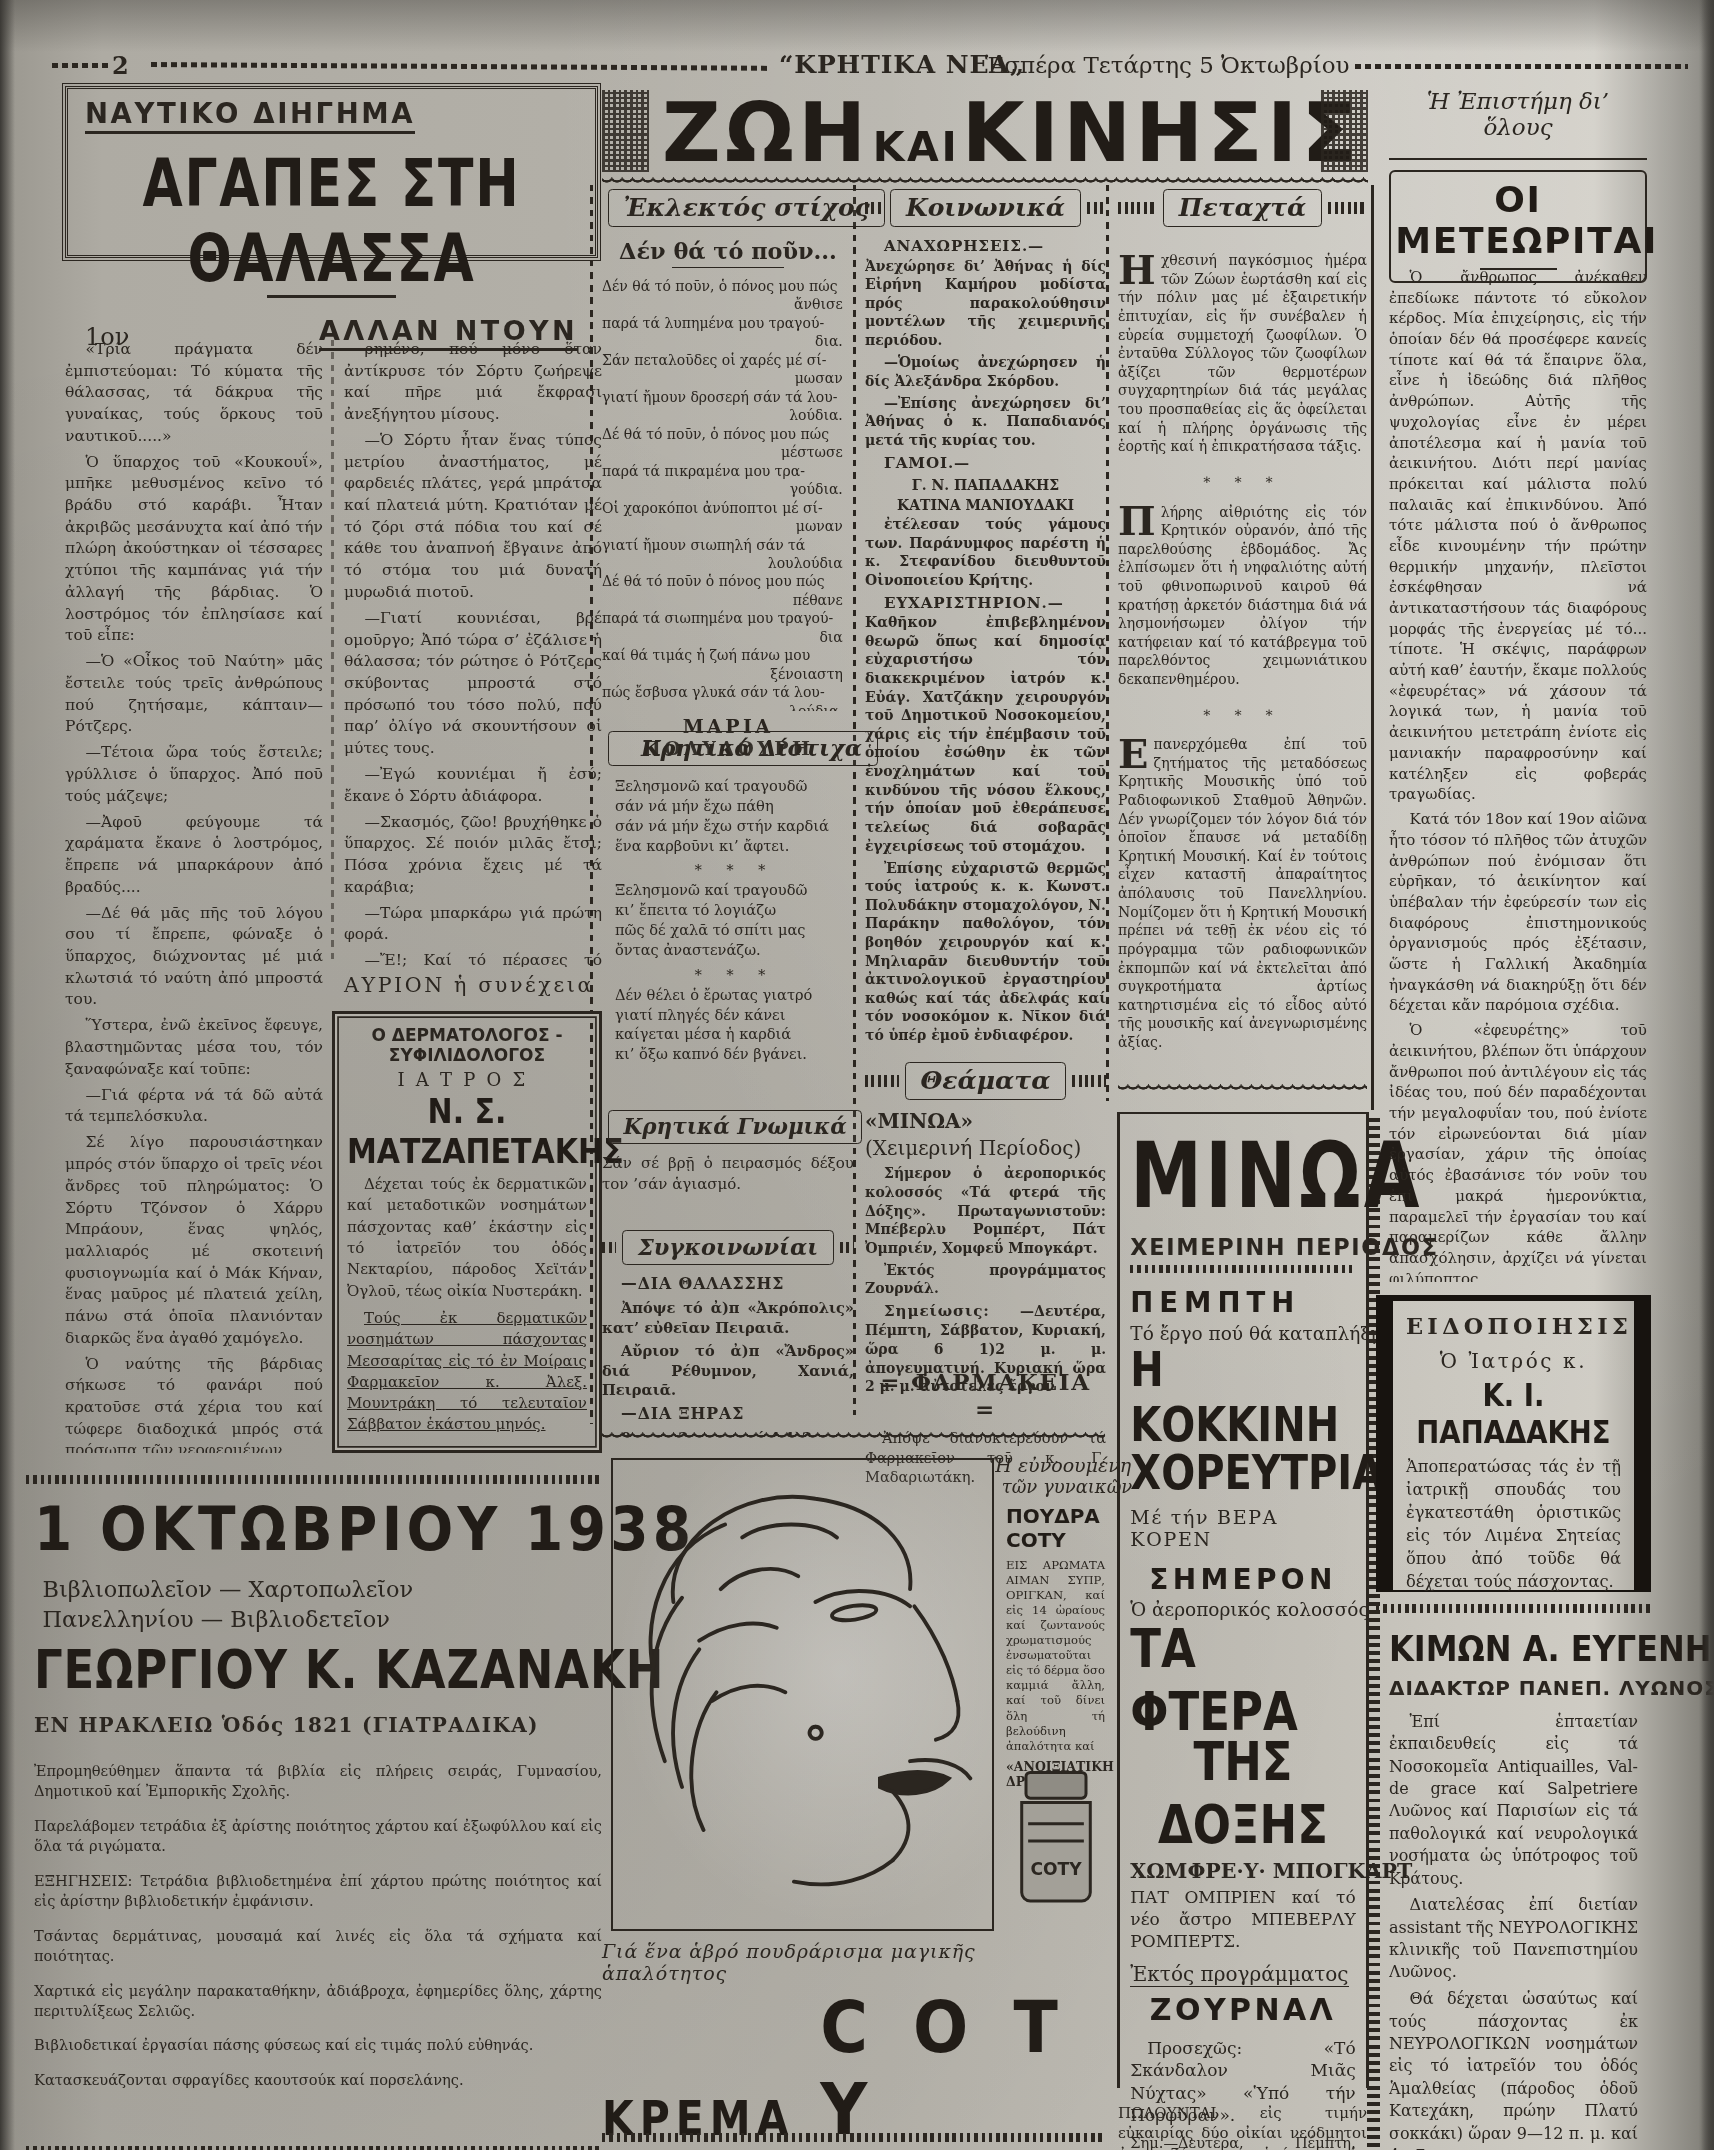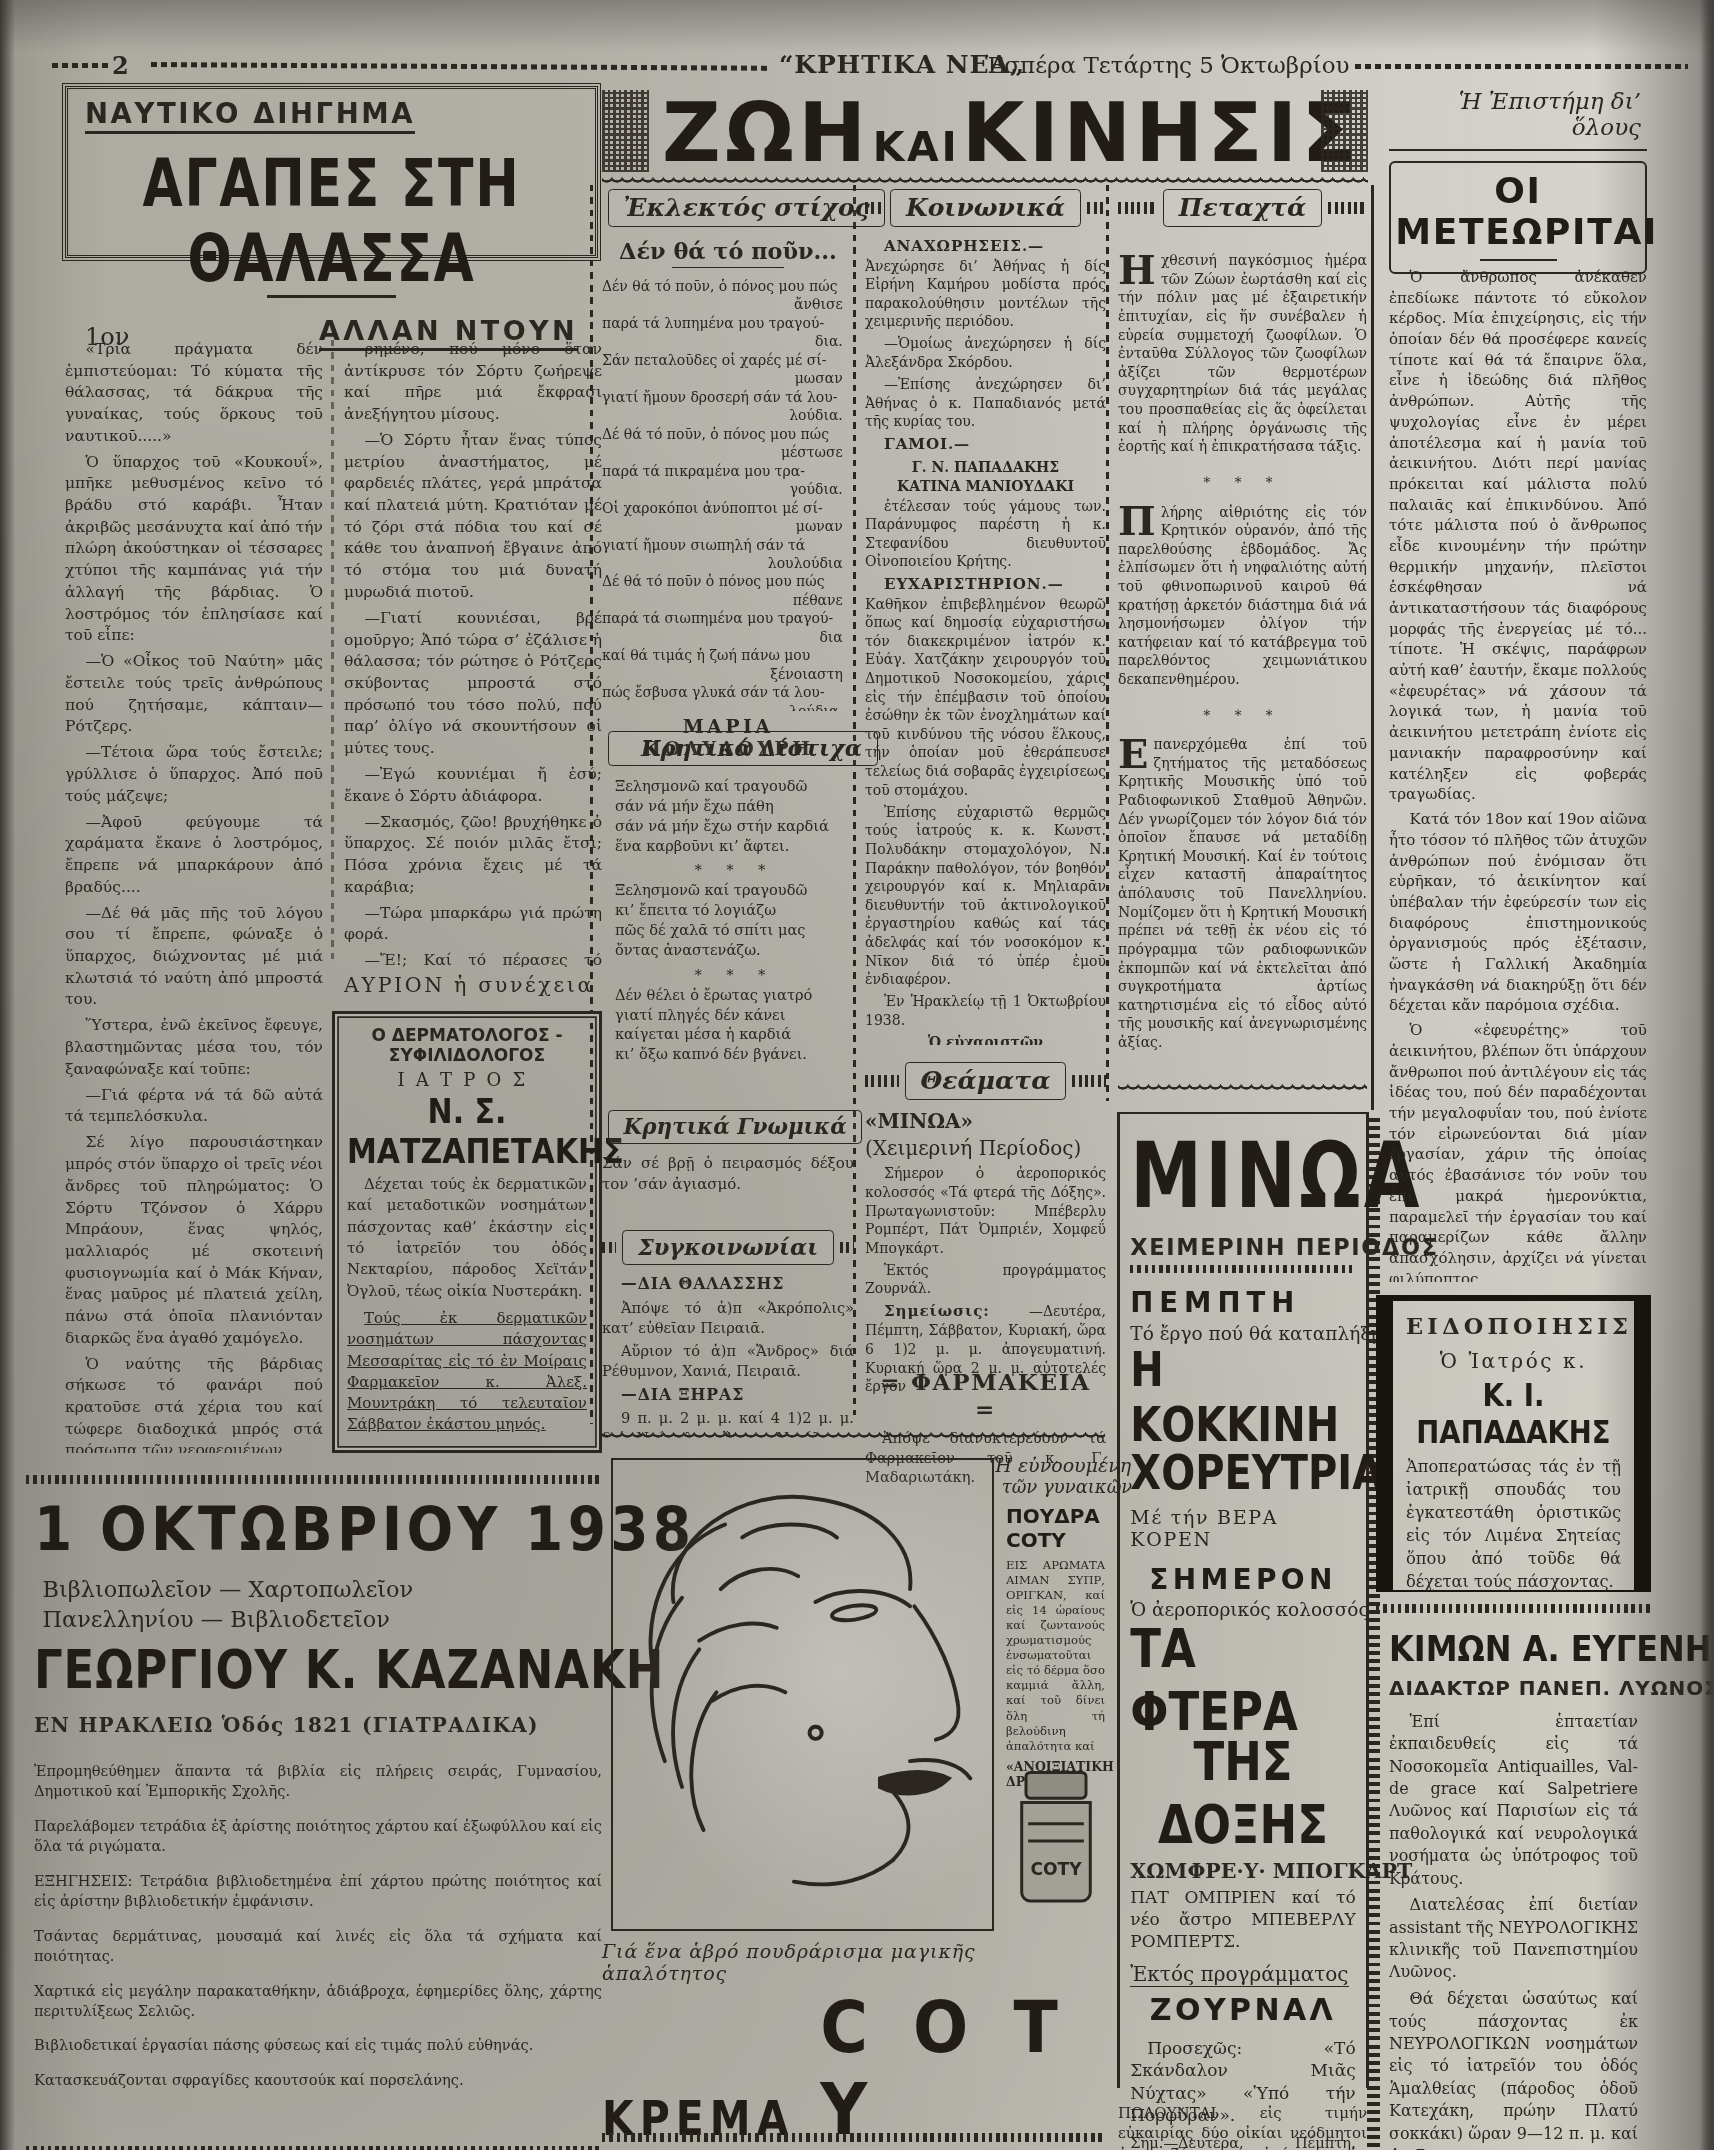--- a/index.html
+++ b/index.html
@@ -32,21 +32,21 @@
   .col-body p{margin:0 0 4.3px;text-indent:20.6px;}
   .center{text-align:center;}
   .b{font-weight:bold;}
   .sans{font-family:"DejaVu Sans",sans-serif;}
   .star-sep{text-align:center !important;letter-spacing:8.6px;text-indent:0 !important;margin:1.7px 0 3.4px !important;}
   .poem p{margin:0;text-indent:0;}
   .poem p.runover{text-align:right;padding-right:11.2px;}
   .dropcaps > p:not(.star-sep)::first-letter{
     float:left;font-size:2.85em;line-height:.8;padding:3.4px 5.2px 0 0;font-weight:bold;
   }
-  .items p{margin:0 0 3.4px;text-indent:19px;}
+  .items p{margin:0 0 3.4px;text-indent:19px;font-weight:bold;}
   .items p.center{text-indent:0;text-align:center;font-weight:bold;margin:0.9px 0;}
   .items p strong{font-size:1.08em;letter-spacing:0.9px;}
   
   #story-box{border:3px double #2b2620;outline:1.3px solid #2b2620;outline-offset:2.6px;}
   #eido-box{border-left:17px solid #17130f;border-right:17px solid #17130f;border-top:6px solid #17130f;border-bottom:2.6px solid #17130f;}
   .heavy{font-family:"DejaVu Sans",sans-serif;font-weight:bold;color:#211c17;}
   .clip{overflow:hidden;}
 </style>
 </head>
 <body>
@@ -363,21 +363,21 @@
     <div style="font-size:20px;margin-top:9.5px;border-bottom:1.7px solid #2b2620;display:inline-block;">Ἐκτός προγράμματος</div>
     <div class="heavy center" style="font-size:30px;letter-spacing:3.4px;margin-top:5.2px;">ΖΟΥΡΝΑΛ</div>
     <p class="just" style="font-size:17px;line-height:1.32;margin:9.5px 0 0;text-indent:17px;">Προσεχῶς: «Τό Σκάνδαλον Μιᾶς Νύχτας» «Ὑπό τήν Πορφύραν».</p>
     <p class="just" style="font-size:14.6px;line-height:1.3;margin:7.7px 0 0;">Σημ.—Δευτέρα, Πέμπτη, Σάββατον, Κυριακή εἰς τάς 6 1)2 ἀπογευματινή.</p>
     
   </div>
 
   <p class="abs just clip" style="left:1118px;top:2103px;width:249px;height:211px;font-size:15px;line-height:1.36;margin:0;">ΠΩΛΟΥΝΤΑΙ εἰς τιμήν εὐκαιρίας δύο οἰκίαι νεόδμητοι ἀπαρτιζόμεναι ἑκάστη ἐκ δωματίων ἰσογείων κουζίνας καί αὐλῆς ἠλεκτροφώτιστοι, κείμεναι εἰς τό προάστειον Πόρος καί εἰς κεντρικωτάτην θέσιν τοῦ προαστείου (στάσεις Καλογερίδου). Πληροφορίαι παρά τό φωτογραφεῖον Καλογερίδου Πλατεῖα Ἁγίου Μηνᾶ.</p>
 
   <div class="abs center" style="left:1389px;top:88px;width:258px;">
-    <div style="font-size:23px;font-style:italic;border-bottom:2.2px double #2b2620;display:inline-block;padding:0 6px 9px;text-align:right;">Ἡ Ἐπιστήμη δι’ ὅλους</div>
+    <div style="font-size:23px;font-style:italic;border-bottom:2.2px double #2b2620;display:inline-block;padding:0 6px 18px;">Ἡ Ἐπιστήμη δι’ ὅλους</div>
     <div style="border:2.6px double #2b2620;border-radius:6px;margin-top:9.5px;padding:7.7px 4.3px 10.3px;">
       <div class="heavy" style="font-size:36px;letter-spacing:1.7px;">ΟΙ ΜΕΤΕΩΡΙΤΑΙ</div>
       <div style="width:77px;height:2.2px;background:#2b2620;margin:6.9px auto 0;"></div>
     </div>
   </div>
 
   <div class="abs clip col-body just" style="left:1389px;top:267px;width:258px;height:1015px;font-size:15px;line-height:1.38;">
       <p>Ὁ ἄνθρωπος ἀνέκαθεν ἐπεδίωκε πάντοτε τό εὔκολον κέρδος. Μία ἐπιχείρησις, εἰς τήν ὁποίαν δέν θά προσέφερε κανείς τίποτε καί θά τά ἔπαιρνε ὅλα, εἶνε ἡ ἰδεώδης διά πλῆθος ἀνθρώπων. Αὐτῆς τῆς ψυχολογίας εἶνε ἐν μέρει ἀποτέλεσμα καί ἡ μανία τοῦ ἀεικινήτου. Διότι περί μανίας πρόκειται καί μάλιστα πολύ παλαιᾶς καί ἐπικινδύνου. Ἀπό τότε μάλιστα πού ὁ ἄνθρωπος εἶδε κινουμένην τήν πρώτην θερμικήν μηχανήν, πλεῖστοι ἐσκέφθησαν νά ἀντικαταστήσουν τάς διαφόρους μορφάς τῆς ἐνεργείας μέ τό... τίποτε. Ἡ σκέψις, παράφρων αὐτή καθ’ ἑαυτήν, ἔκαμε πολλούς «ἐφευρέτας» νά χάσουν τά λογικά των, ἡ μανία τοῦ ἀεικινήτου μετετράπη ἐνίοτε εἰς μανιακήν παραφροσύνην καί κατέληξεν εἰς φοβεράς τραγωδίας.</p>
       <p>Κατά τόν 18ον καί 19ον αἰῶνα ἦτο τόσον τό πλῆθος τῶν ἀτυχῶν ἀνθρώπων πού ἐνόμισαν ὅτι εὑρῆκαν, τό ἀεικίνητον καί ὑπέβαλαν τήν ἐφεύρεσίν των εἰς διαφόρους ἐπιστημονικούς ὀργανισμούς πρός ἐξέτασιν, ὥστε ἡ Γαλλική Ἀκαδημία ἠναγκάσθη νά διακηρύξῃ ὅτι δέν δέχεται κἄν παρόμοια σχέδια.</p>
       <p>Ὁ «ἐφευρέτης» τοῦ ἀεικινήτου, βλέπων ὅτι ὑπάρχουν ἄνθρωποι πού ἀντιλέγουν εἰς τάς ἰδέας του, πού δέν παραδέχονται τήν μεγαλοφυΐαν του, πού ἐνίοτε τόν εἰρωνεύονται διά μίαν ἐργασίαν, χάριν τῆς ὁποίας αὐτός ἐβασάνισε τόν νοῦν του ἐπί μακρά ἡμερονύκτια, παραμελεῖ τήν ἐργασίαν του καί παραμερίζων κάθε ἄλλην ἀπασχόλησιν, ἀρχίζει νά γίνεται φιλύποπτος.</p>

